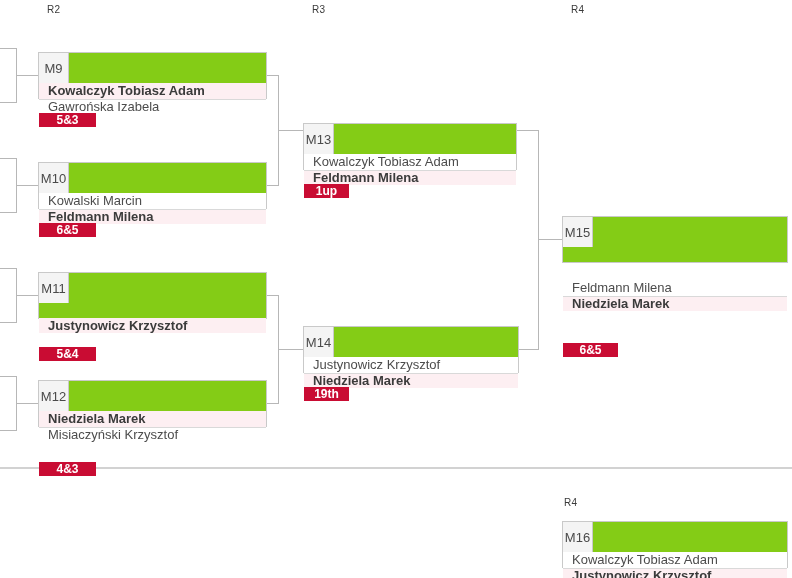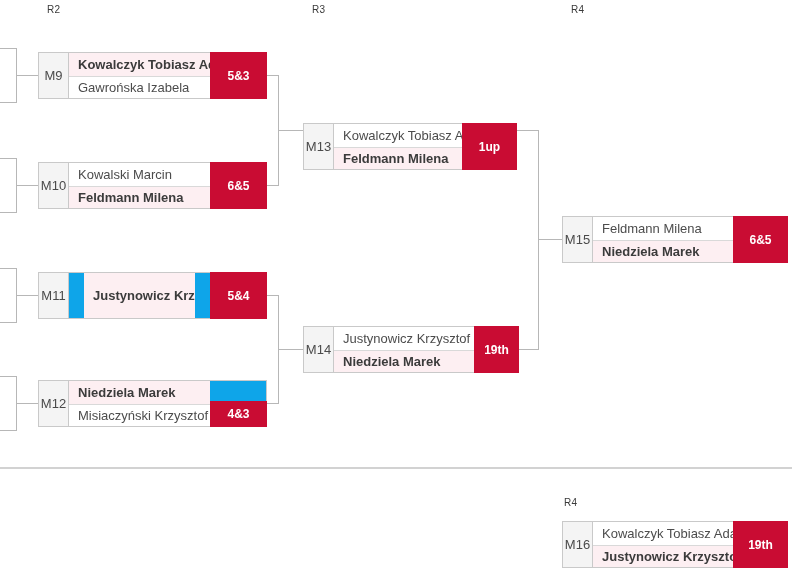--- a/index.html
+++ b/index.html
@@ -29,23 +29,24 @@
   .round-header {
     position: absolute;
     font-size: 10px; line-height: 12px;
     color: #3a3a3a;
     letter-spacing: 0.2px;
   }
   .match {
     position: absolute;
     height: 47px;
     border: 1px solid var(--border);
-    background: #0ea5e9;
+    background: #84cc16;
     display: flex;
     align-items: stretch;
+    flex-direction: column;
   }
   .match-label {
     width: 30px; flex: 0 0 30px;
     background: var(--label-bg);
     border-right: 1px solid var(--border);
     display: flex; align-items: center; justify-content: center;
     font-size: 13px; color: #4a4a4a;
   }
   .players { flex: 1 1 auto; display: flex; flex-direction: column; min-width: 0; }
   .player {
@@ -142,35 +143,35 @@
       <div class="match" style="left: 303px; top: 107px; width: 214px; margin-top: 16px;">
       <div class="match-label">M13</div>
       <div class="players">
         <div class="player">
           <span>Kowalczyk Tobiasz Adam</span>
         </div>
         <div class="player winner">
           <span>Feldmann Milena</span>
         </div>
       </div>
-      <div class="score" style="width: 55px;">1up</div>
+      <div class="score" style="width: 45px;">1up</div>
     </div>
       <div class="match" style="left: 303px; top: 326px; width: 216px;">
       <div class="match-label">M14</div>
       <div class="players">
         <div class="player">
           <span>Justynowicz Krzysztof</span>
         </div>
         <div class="player winner">
           <span>Niedziela Marek</span>
         </div>
       </div>
       <div class="score" style="width: 45px;">19th</div>
     </div>
-      <div class="match" style="left: 562px; top: 216px; width: 226px;">
+      <div class="match" style="left: 562px; top: 216px; width: 226px; gap: 33px;">
       <div class="match-label">M15</div>
       <div class="players">
         <div class="player">
           <span>Feldmann Milena</span>
         </div>
         <div class="player winner">
           <span>Niedziela Marek</span>
         </div>
       </div>
       <div class="score" style="width: 55px;">6&amp;5</div>

